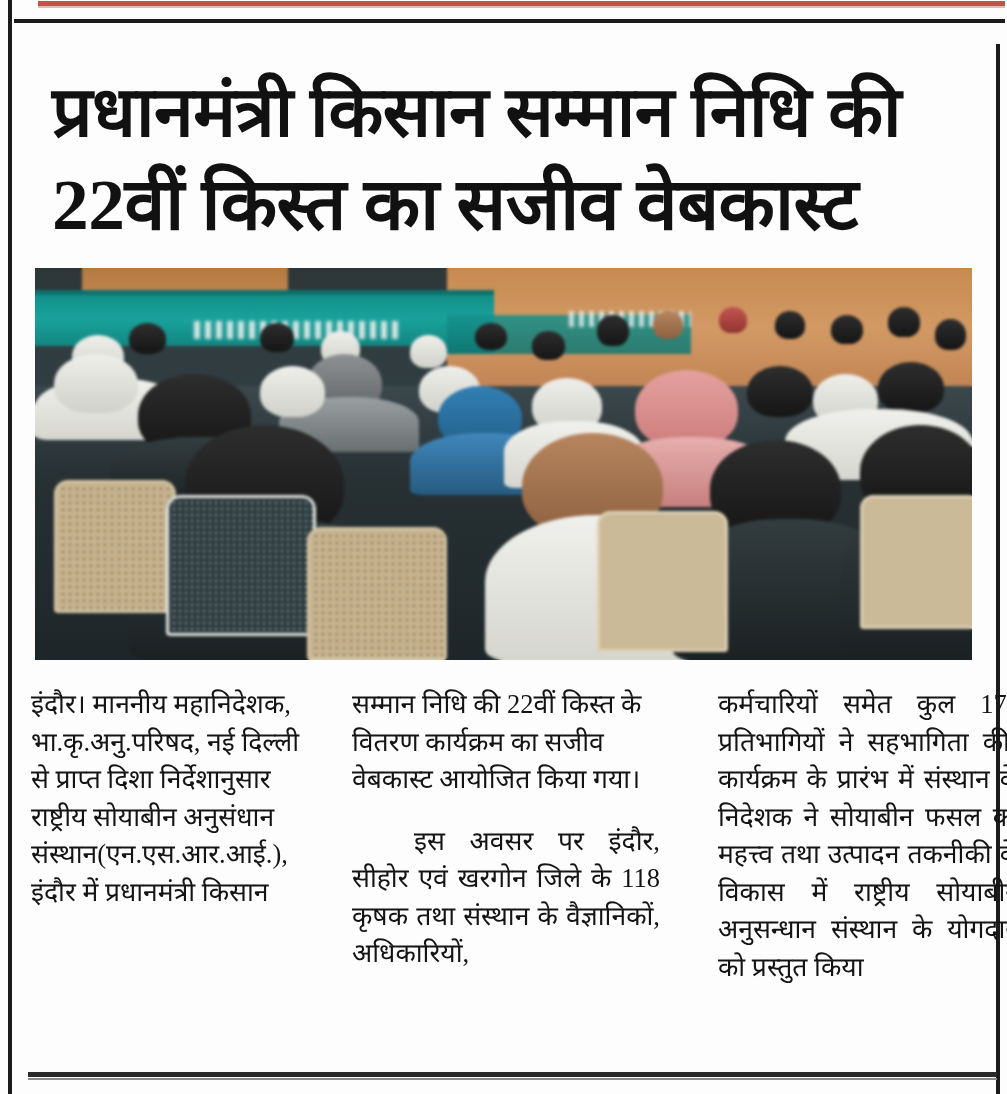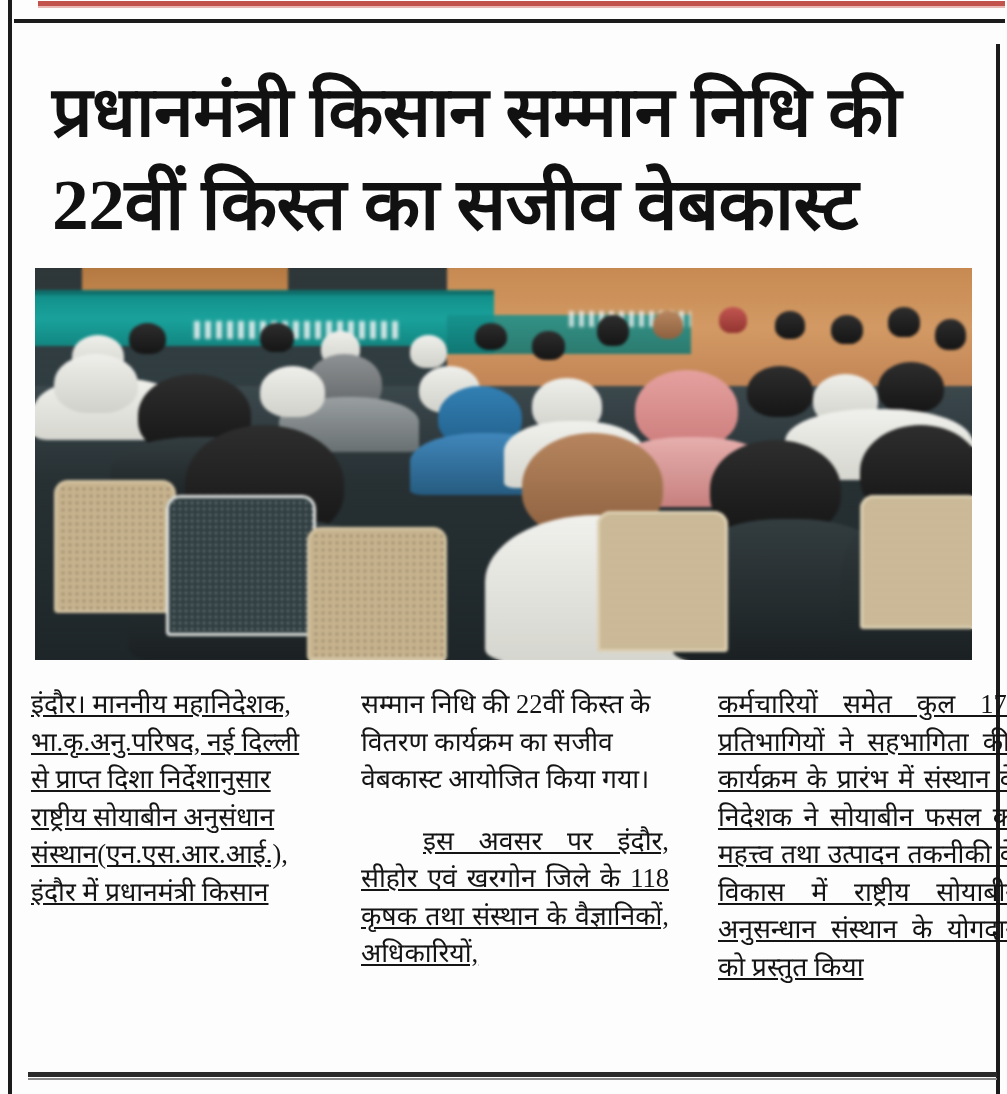--- a/index.html
+++ b/index.html
@@ -275,28 +275,28 @@
     font-size: 26.5px;
     line-height: 37.5px;
     color: #141414;
     overflow: hidden;
     height: 382px;
   }
   .col p { margin: 0; }
   .col p + p { margin-top: 24px; }
 
   .col-1 { left: 31px;  width: 292px; }
-  .col-2 { left: 361px; width: 308px; text-align: justify; }
+  .col-2 { left: 352px; width: 308px; text-align: justify; }
   .col-3 { left: 718px; width: 302px; text-align: justify; }
 
   .col-1 p { text-align: left; }
   .col-2 p.first { text-align: left; }
   .col-2 p.second { text-indent: 62px; text-align: justify; }
   .col-3 p { text-align: justify; }
-  .col p:last-child { text-align-last: left; text-decoration: underline; }
+  .col p:last-child { text-align-last: left; }
 </style>
 </head>
 <body>
 
 <div class="page">
 
   <div class="top-red-rule"></div>
   <div class="top-red-rule-thin"></div>
   <div class="top-black-rule"></div>
 

